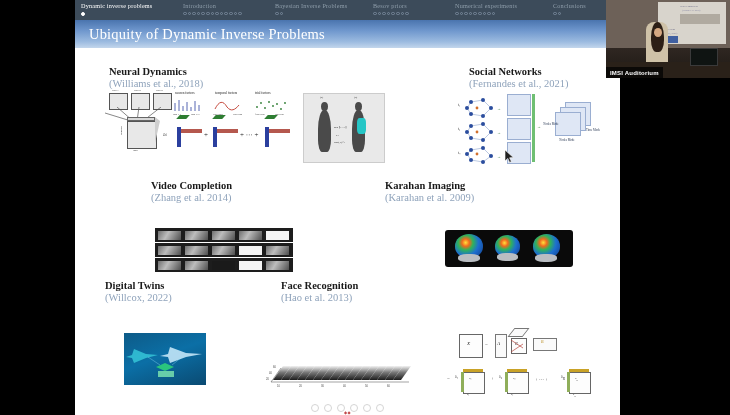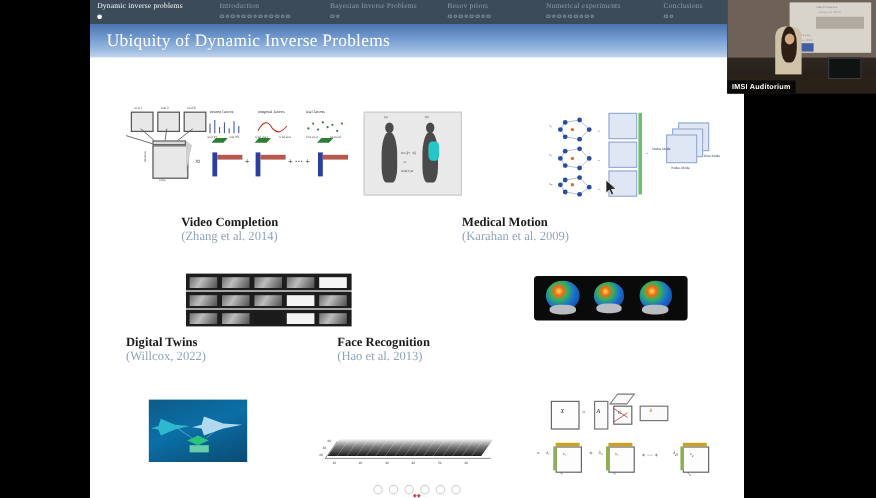--- a/index.html
+++ b/index.html
@@ -186,20 +186,28 @@
           </div>
       </div>
     </div>
 
     <div class="titlebar">
       <div class="ttl">Ubiquity of Dynamic Inverse Problems</div>
     </div>
 
     <div class="body">
 
+      <div class="lbl" style="left:34px;top:18px;">
+        <div class="name">Neural Dynamics</div>
+        <div class="cite">(Williams et al., 2018)</div>
+      </div>
+      <div class="lbl" style="left:394px;top:18px;">
+        <div class="name">Social Networks</div>
+        <div class="cite">(Fernandes et al., 2021)</div>
+      </div>
 
       <div class="fig" style="left:28px;top:45px;width:175px;height:70px;">
 
         <div class="nd-cube" style="left:6px;top:0px;width:17px;height:15px;"></div>
         <div class="nd-cube" style="left:28px;top:0px;width:17px;height:15px;"></div>
         <div class="nd-cube" style="left:50px;top:0px;width:17px;height:15px;"></div>
         <div class="nd-minilbl" style="left:9px;top:-4px;">trial 1</div>
         <div class="nd-minilbl" style="left:31px;top:-4px;">trial 2</div>
         <div class="nd-minilbl" style="left:53px;top:-4px;">trial K</div>
 
@@ -323,21 +331,21 @@
         <div class="sn-cap" style="left:86px;top:30px;width:16px;">Nodes Mode</div>
         <div class="sn-cap" style="left:100px;top:46px;width:20px;">Nodes Mode</div>
         <div class="sn-cap" style="left:128px;top:36px;width:16px;">Time Mode</div>
       </div>
 
       <div class="lbl" style="left:76px;top:132px;">
         <div class="name">Video Completion</div>
         <div class="cite">(Zhang et al. 2014)</div>
       </div>
       <div class="lbl" style="left:310px;top:132px;">
-        <div class="name">Medical Motion</div>
+        <div class="name">Karahan Imaging</div>
         <div class="cite">(Karahan et al. 2009)</div>
       </div>
 
       <div class="fig" style="left:80px;top:180px;width:150px;height:45px;">
         <div class="strip" style="left:0;top:0;width:138px;height:14px;"></div>
         <div class="strip" style="left:0;top:15px;width:138px;height:14px;"></div>
         <div class="strip" style="left:0;top:30px;width:138px;height:14px;"></div>
         <div class="frame" style="left:3px;top:2.5px;width:23px;height:9px;background:linear-gradient(120deg,#6e6e6e,#bdbdbd 40%,#4f4f4f);"></div>
         <div class="frame" style="left:30px;top:2.5px;width:23px;height:9px;background:linear-gradient(120deg,#6e6e6e,#bdbdbd 40%,#4f4f4f);"></div>
         <div class="frame" style="left:57px;top:2.5px;width:23px;height:9px;background:linear-gradient(120deg,#6e6e6e,#bdbdbd 40%,#4f4f4f);"></div>

